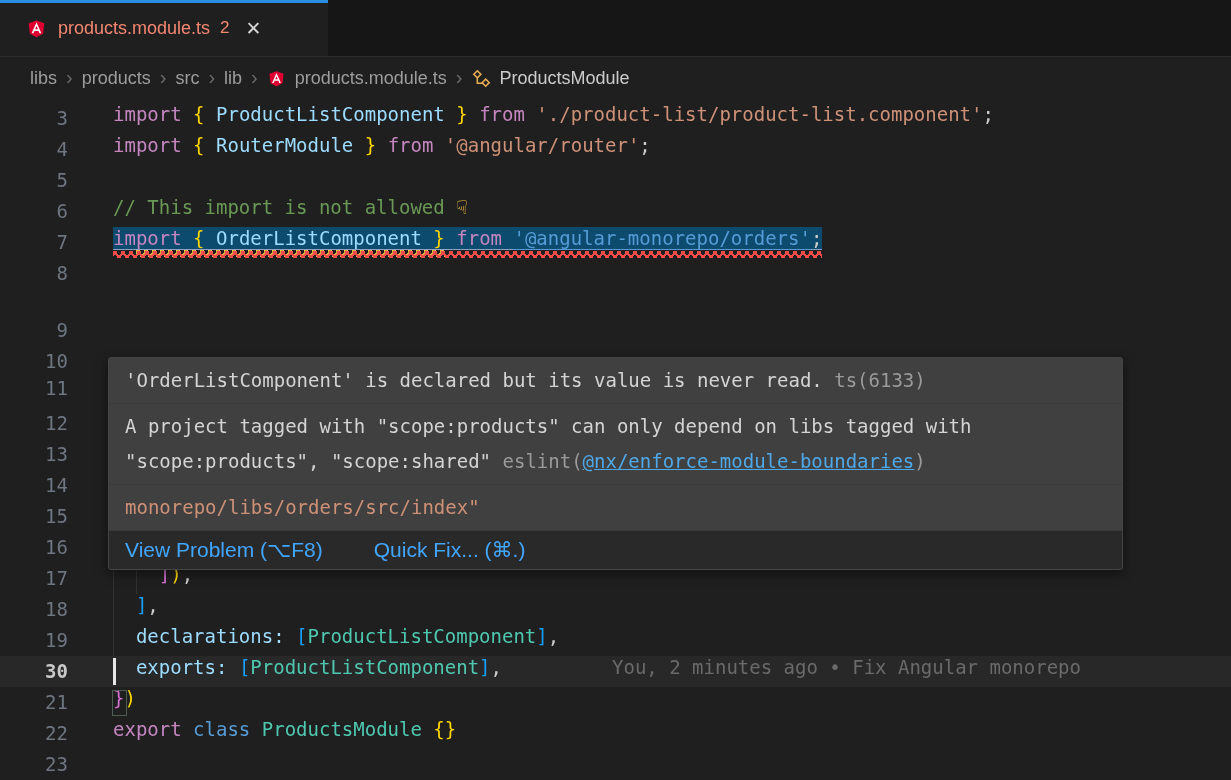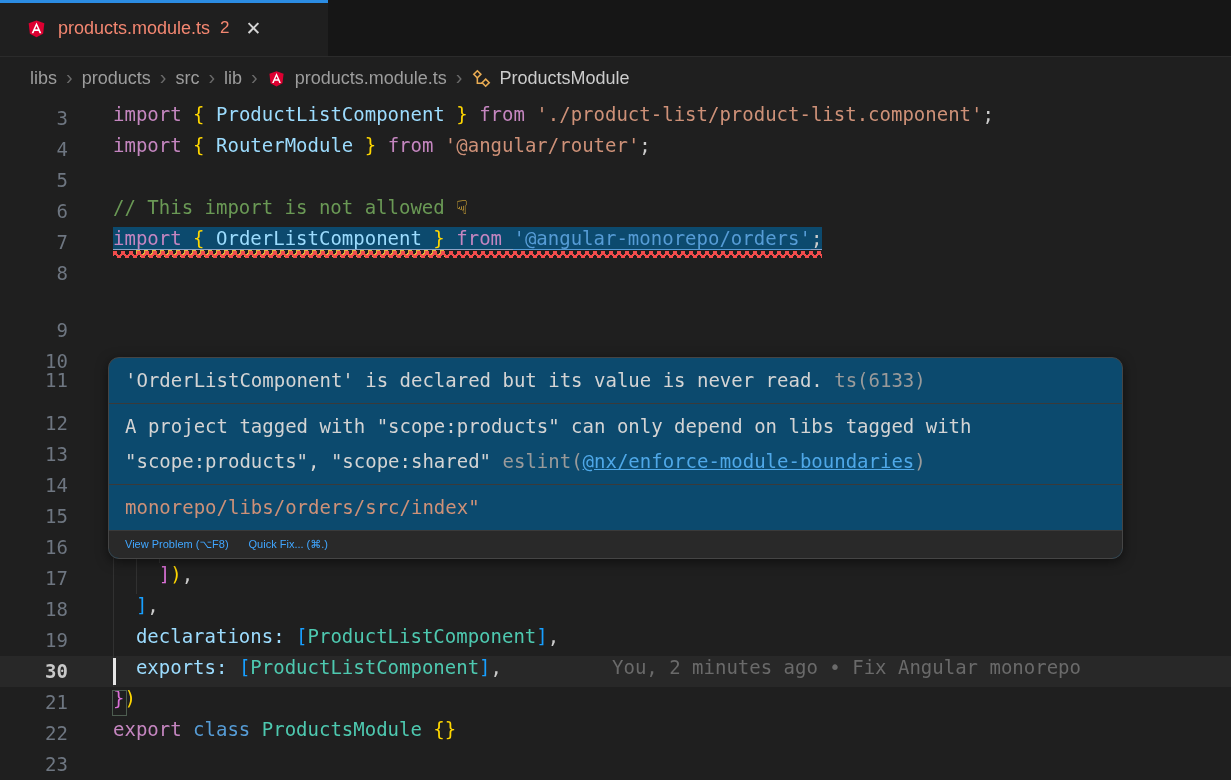--- a/index.html
+++ b/index.html
@@ -43,32 +43,32 @@
        linear-gradient(-45deg,transparent 40%,#f14c4c 40%,#f14c4c 60%,transparent 60%);}
   .squiggle.warning{bottom:1px;background-image:
        linear-gradient(45deg,transparent 40%,#e2b73d 40%,#e2b73d 60%,transparent 60%),
        linear-gradient(-45deg,transparent 40%,#e2b73d 40%,#e2b73d 60%,transparent 60%);}
   .bmatch{position:absolute;top:3px;width:13px;height:24px;border:1px solid #4d5d50;}
   #cursor{position:absolute;width:3px;height:27px;background:#e6e6e6;}
   .blame{position:absolute;left:612px;height:31px;line-height:31px;color:#6a6a6a;
        font:19px "DejaVu Sans Mono",monospace;white-space:pre;}
 
   
-  #hover{position:absolute;left:108px;top:257px;width:1015px;background:#0c4a6e;
-       border:1px solid #454545;border-radius:11px;box-shadow:0 3px 12px rgba(0,0,0,.5);
+  #hover{position:absolute;left:108px;top:257px;width:1015px;background:#404040;
+       border:1px solid #454545;border-radius:3px;box-shadow:0 3px 12px rgba(0,0,0,.5);
        overflow:hidden;z-index:5;box-sizing:border-box;}
   .hover-section{padding:5px 16px;border-bottom:1px solid #3a3a3a;
        font:19px "DejaVu Sans Mono",monospace;color:#d4d4d4;}
   .hover-line{line-height:35px;white-space:pre-wrap;}
   .seg-muted{color:#9a9a9a;}
   .seg-link{color:#4fa8e8;text-decoration:underline;cursor:pointer;}
   .seg-kw{color:#569cd6;}
   .seg-str{color:#ce9178;}
-  #hover-actions{background:#292929;padding:7px 16px;display:flex;gap:20px;
-       font-size:11px;color:#40a6ff;}
+  #hover-actions{background:#292929;padding:7px 16px;display:flex;gap:51px;
+       font-size:21px;color:#40a6ff;}
   #hover-actions .action{cursor:pointer;}
 
   .ng-icon{display:inline-block;flex:0 0 auto;}
 </style>
 </head>
 <body>
 
 <div id="app">
 
   <div id="tabstrip">
@@ -116,21 +116,21 @@
       </div>
     <div id="gutter-layer">
         <div class="ln" style="top: 3px;">3</div>
         <div class="ln" style="top: 34px;">4</div>
         <div class="ln" style="top: 65px;">5</div>
         <div class="ln" style="top: 96px;">6</div>
         <div class="ln" style="top: 127px;">7</div>
         <div class="ln" style="top: 158px;">8</div>
         <div class="ln" style="top: 215px;">9</div>
         <div class="ln" style="top: 246px;">10</div>
-        <div class="ln" style="top: 265px;">11</div>
+        <div class="ln" style="top: 273px;">11</div>
         <div class="ln" style="top: 308px;">12</div>
         <div class="ln" style="top: 339px;">13</div>
         <div class="ln" style="top: 370px;">14</div>
         <div class="ln" style="top: 401px;">15</div>
         <div class="ln" style="top: 432px;">16</div>
         <div class="ln" style="top: 463px;">17</div>
         <div class="ln" style="top: 494px;">18</div>
         <div class="ln" style="top: 525px;">19</div>
         <div class="ln cur" style="top: 556px;">30</div>
         <div class="ln" style="top: 587px;">21</div>

